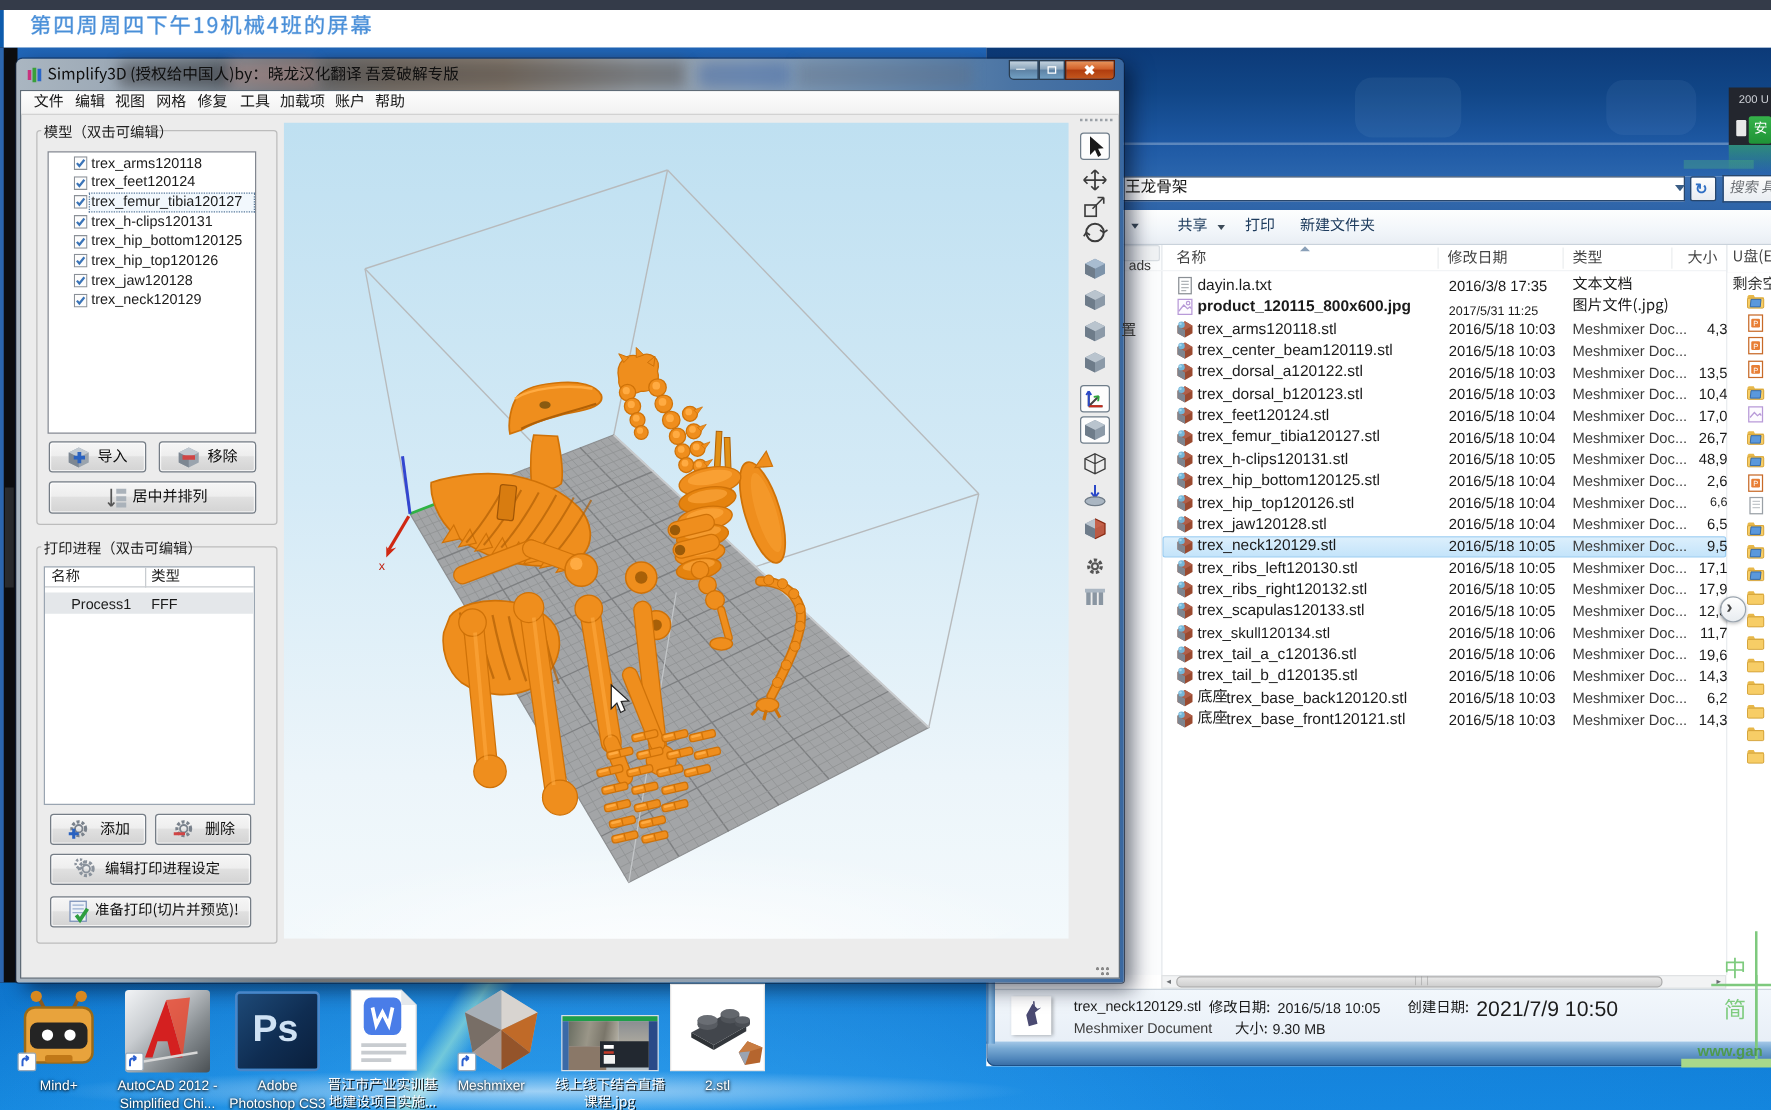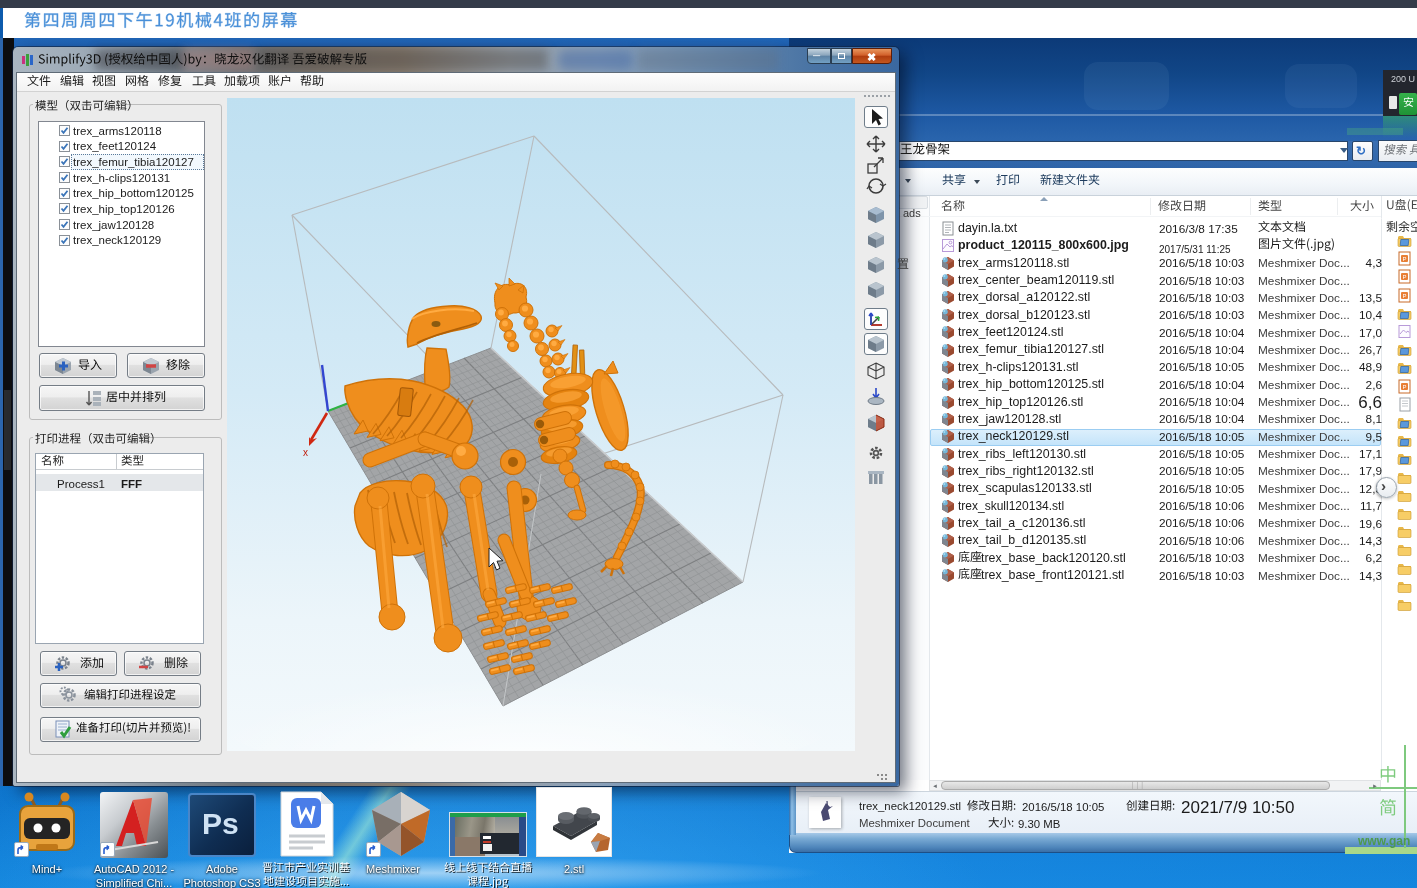--- a/index.html
+++ b/index.html
@@ -356,34 +356,34 @@
       <polygon points="7,1 13,4.5 13,10.5 7,14 1,10.5 1,4.5" fill="#9a4a30"></polygon>
       <polygon points="7,1 13,4.5 7,8 1,4.5" fill="#b0604a"></polygon>
       <polygon points="1,4.5 7,8 7,14 1,10.5" fill="#7e858f"></polygon>
       <circle cx="4.2" cy="3.8" r="2.6" fill="#74b6d8"></circle>
       <circle cx="3.4" cy="3" r="1" fill="#a8d8ee"></circle>
     </svg>
   </div>
 <div class="a" style="left:958px;top:394.5px;font-size:12.4px;font-weight:400;color:#1b1b1b;white-space:nowrap;line-height:15px">trex_hip_top120126.stl</div>
 <div class="a" style="left:1159px;top:395.0px;font-size:11.8px;font-weight:400;color:#1b1b1b;white-space:nowrap;line-height:14px">2016/5/18 10:04</div>
 <div class="a" style="left:1258px;top:395.0px;font-size:11.8px;font-weight:400;color:#3c3c3c;white-space:nowrap;line-height:14px">Meshmixer Doc...</div>
-<div class="a" style="left:1382px;top:395.0px;font-size:17px;color:#1b1b1b;line-height:15px;transform:translateX(-100%)">6,6</div>
+<div class="a" style="left:1382px;top:395.0px;font-size:10px;color:#1b1b1b;line-height:15px;transform:translateX(-100%)">6,6</div>
 <div class="a" style="left:941px;top:411.9px;width:15px;height:15px">
     <svg width="14" height="15" style="position:absolute;left:0;top:0">
       <polygon points="7,1 13,4.5 13,10.5 7,14 1,10.5 1,4.5" fill="#9a4a30"></polygon>
       <polygon points="7,1 13,4.5 7,8 1,4.5" fill="#b0604a"></polygon>
       <polygon points="1,4.5 7,8 7,14 1,10.5" fill="#7e858f"></polygon>
       <circle cx="4.2" cy="3.8" r="2.6" fill="#74b6d8"></circle>
       <circle cx="3.4" cy="3" r="1" fill="#a8d8ee"></circle>
     </svg>
   </div>
 <div class="a" style="left:958px;top:411.85px;font-size:12.4px;font-weight:400;color:#1b1b1b;white-space:nowrap;line-height:15px">trex_jaw120128.stl</div>
 <div class="a" style="left:1159px;top:412.35px;font-size:11.8px;font-weight:400;color:#1b1b1b;white-space:nowrap;line-height:14px">2016/5/18 10:04</div>
 <div class="a" style="left:1258px;top:412.35px;font-size:11.8px;font-weight:400;color:#3c3c3c;white-space:nowrap;line-height:14px">Meshmixer Doc...</div>
-<div class="a" style="left:1382px;top:412.4px;font-size:11.8px;color:#1b1b1b;line-height:15px;transform:translateX(-100%)">8,1</div>
+<div class="a" style="left:1382px;top:412.4px;font-size:11.8px;color:#1b1b1b;line-height:15px;transform:translateX(-100%)">6,5</div>
 <div class="a" style="left:941px;top:429.2px;width:15px;height:15px">
     <svg width="14" height="15" style="position:absolute;left:0;top:0">
       <polygon points="7,1 13,4.5 13,10.5 7,14 1,10.5 1,4.5" fill="#9a4a30"></polygon>
       <polygon points="7,1 13,4.5 7,8 1,4.5" fill="#b0604a"></polygon>
       <polygon points="1,4.5 7,8 7,14 1,10.5" fill="#7e858f"></polygon>
       <circle cx="4.2" cy="3.8" r="2.6" fill="#74b6d8"></circle>
       <circle cx="3.4" cy="3" r="1" fill="#a8d8ee"></circle>
     </svg>
   </div>
 <div class="a" style="left:958px;top:429.20000000000005px;font-size:12.4px;font-weight:400;color:#1b1b1b;white-space:nowrap;line-height:15px">trex_neck120129.stl</div>
@@ -1570,21 +1570,21 @@
       <use href="#g79f0" x="1000"></use>
     </g>
   </svg>
 <svg style="position:absolute;left:121.0px;top:455.0px;" width="25" height="13">
     <g transform="translate(0,9.7) scale(0.01150,-0.01150)" fill="#222">
       <use href="#g7c7b" x="0"></use>
       <use href="#g578b" x="1000"></use>
     </g>
   </svg>
 <div class="a" style="left:57px;top:476.5px;font-family:'Liberation Sans',sans-serif;font-size:11.5px;font-weight:400;color:#1b1b1b;white-space:nowrap;line-height:14px;">Process1</div>
-<div class="a" style="left:121px;top:476.5px;font-family:'Liberation Sans',sans-serif;font-size:11.5px;font-weight:700;color:#1b1b1b;white-space:nowrap;line-height:14px;">FFF</div>
+<div class="a" style="left:121px;top:476.5px;font-family:'Liberation Sans',sans-serif;font-size:11.5px;font-weight:400;color:#1b1b1b;white-space:nowrap;line-height:14px;">FFF</div>
 <svg style="position:absolute;left:80.0px;top:657.0px;" width="26" height="13">
     <g transform="translate(0,10.1) scale(0.01200,-0.01200)" fill="#111">
       <use href="#g6dfb" x="0"></use>
       <use href="#g52a0" x="1000"></use>
     </g>
   </svg>
 <svg style="position:absolute;left:164.0px;top:657.0px;" width="26" height="13">
     <g transform="translate(0,10.1) scale(0.01200,-0.01200)" fill="#111">
       <use href="#g5220" x="0"></use>
       <use href="#g9664" x="1000"></use>

